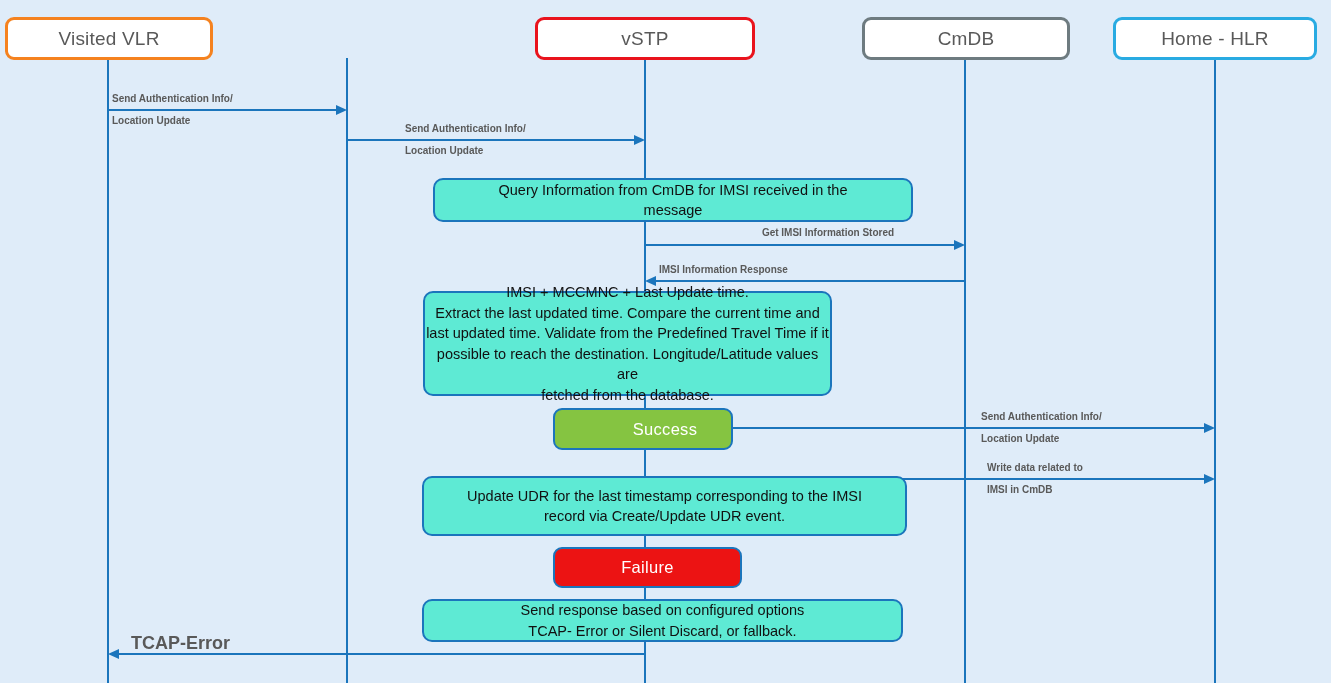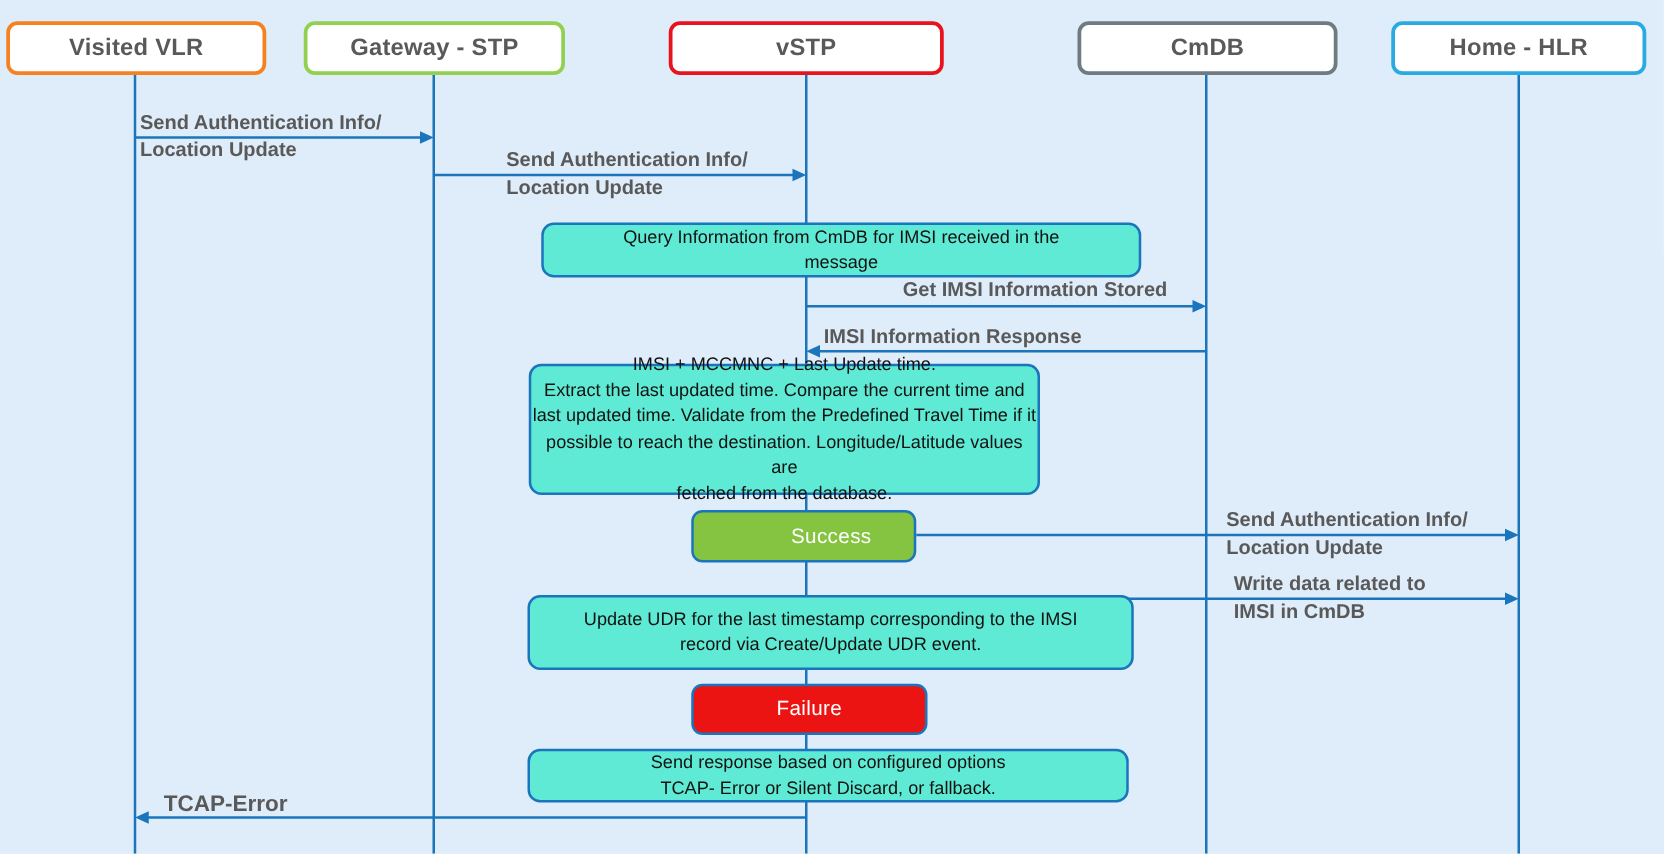--- a/index.html
+++ b/index.html
@@ -2,27 +2,27 @@
 <html><head>
 <meta charset="utf-8">
 <style>
   html,body{margin:0;padding:0;}
   body{font-family:"Liberation Sans",sans-serif;}
   .stage{position:relative;width:1331px;height:683px;background:#dfecf9;overflow:hidden;}
   .lifeline{position:absolute;top:58px;height:625px;width:2px;background:#1b75bc;z-index:1;}
   .actor{position:absolute;top:17px;height:43px;box-sizing:border-box;background:#ffffff;
          border:3px solid;border-radius:9px;display:flex;align-items:center;justify-content:center;
          z-index:4;}
-  .actor span{font-size:19px;font-weight:bold;color:#595959;letter-spacing:.2px;}
+  .actor span{font-size:19px;font-weight:normal;color:#595959;letter-spacing:.2px;}
   .mline{position:absolute;height:2px;background:#1b75bc;z-index:2;}
   .head-r{position:absolute;width:0;height:0;border-top:5px solid transparent;
           border-bottom:5px solid transparent;border-left:11px solid #1b75bc;z-index:2;}
   .head-l{position:absolute;width:0;height:0;border-top:5px solid transparent;
           border-bottom:5px solid transparent;border-right:11px solid #1b75bc;z-index:2;}
-  .mlabel{position:absolute;font-size:16px;font-weight:bold;color:#595959;
+  .mlabel{position:absolute;font-size:10px;font-weight:bold;color:#595959;
           white-space:pre-line;line-height:22px;z-index:3;}
   .note{position:absolute;box-sizing:border-box;background:#5eead4;border:2px solid #1b75bc;
         border-radius:10px;display:flex;align-items:center;justify-content:center;z-index:3;}
   .note span{font-size:14.5px;color:#111111;white-space:pre-line;text-align:center;line-height:20.5px;}
   .status{position:absolute;box-sizing:border-box;border:2.5px solid #1b75bc;border-radius:9px;
           display:flex;align-items:center;justify-content:center;z-index:3;}
   .status span{font-size:16.5px;color:#ffffff;letter-spacing:.3px;}
   .status.success{background:#85c441;padding-left:44px;}
   .status.failure{background:#ec1313;}
 </style>
@@ -32,23 +32,20 @@
 <div class="stage">
 
   <div class="lifeline" style="left:107px"></div>
   <div class="lifeline" style="left:346px"></div>
   <div class="lifeline" style="left:644px"></div>
   <div class="lifeline" style="left:964px"></div>
   <div class="lifeline" style="left:1214px"></div>
 
   <div class="actor" style="left:5px;width:208px;border-color:#F5821F">
     <span>Visited VLR</span>
-  </div>
-  <div class="actor" style="left:243px;width:209px;border-color:#92D050">
-    <span>Gateway - STP</span>
   </div>
   <div class="actor" style="left:862px;width:208px;border-color:#6E7B80">
     <span>CmDB</span>
   </div>
   <div class="actor" style="left:535px;width:220px;border-color:#E9131D">
     <span>vSTP</span>
   </div>
   <div class="actor" style="left:1113px;width:204px;border-color:#29ABE2">
     <span>Home - HLR</span>
   </div>

